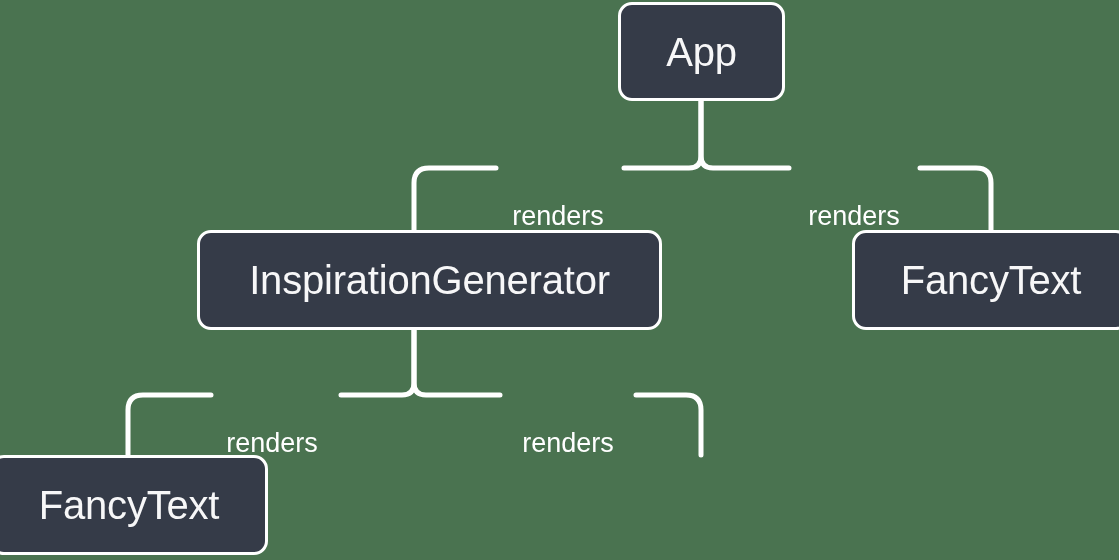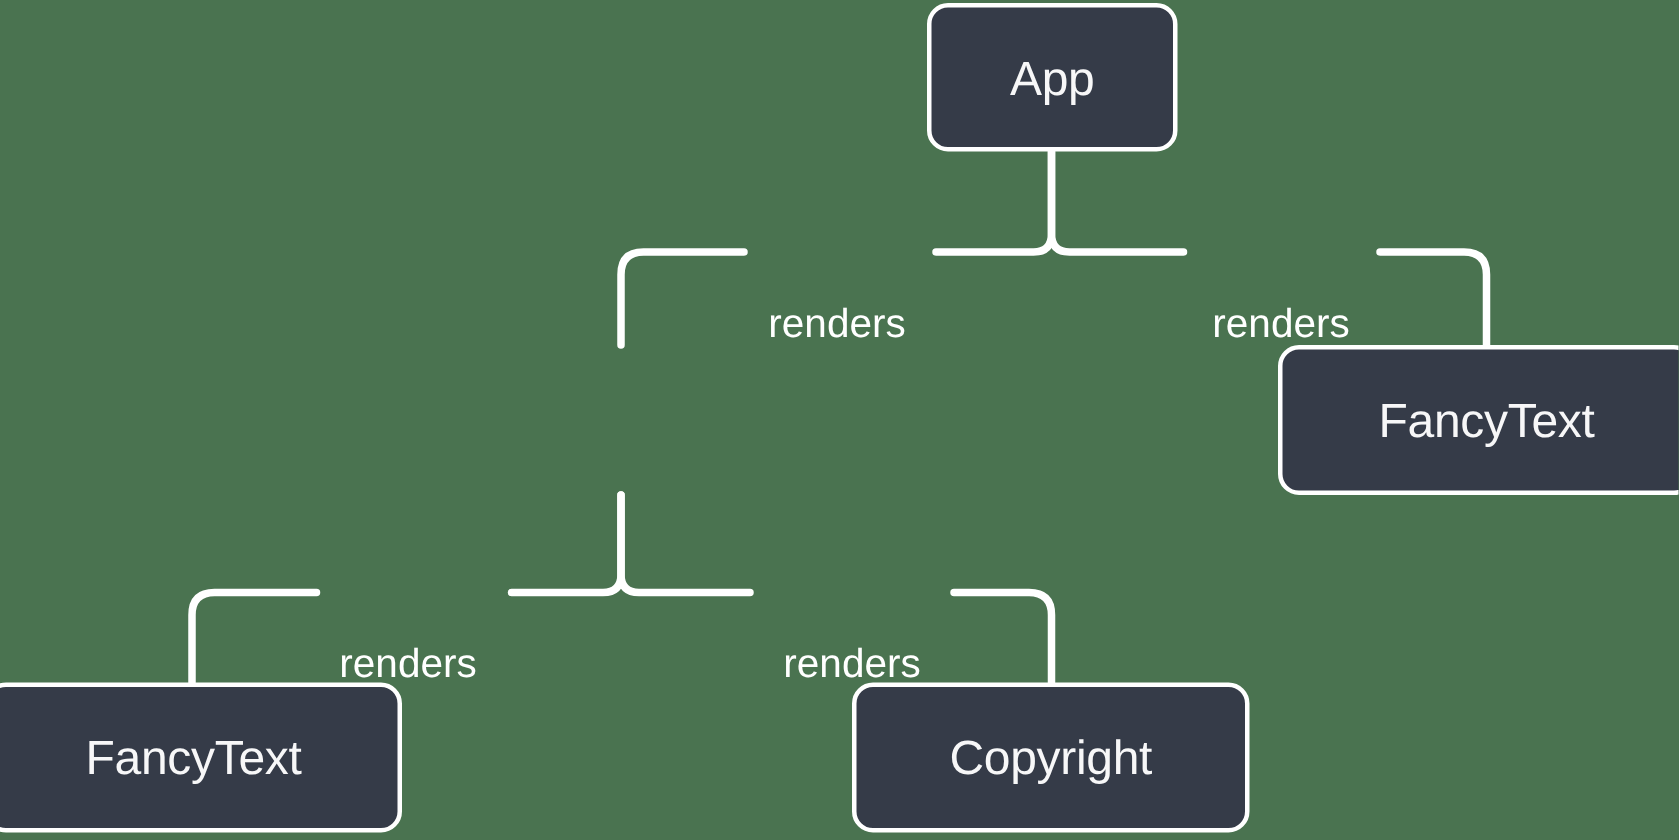--- a/index.html
+++ b/index.html
@@ -30,21 +30,21 @@
     background: #353b48;
     border: 3px solid #ffffff;
     border-radius: 14px;
     box-sizing: border-box;
     display: flex;
     align-items: center;
     justify-content: center;
     color: #f7f7f8;
     font-family: "Liberation Sans", sans-serif;
     font-weight: 400;
-    font-size: 32px;
+    font-size: 40px;
     letter-spacing: -0.2px;
     white-space: nowrap;
   }
   .node-label {
     display: block;
     line-height: 1;
     padding: 0 2px;
   }
   .edge-label {
     position: absolute;
@@ -90,32 +90,32 @@
 
     <path d="M211 395 L143 395 Q128 395 128 410 L128 455" stroke="#ffffff" stroke-width="5" stroke-linecap="round" fill="none"></path>
 
     <path d="M636 395 L686 395 Q701 395 701 410 L701 455" stroke="#ffffff" stroke-width="5" stroke-linecap="round" fill="none"></path>
   </svg>
 
   <div class="node" id="node-app">
     <span class="node-label">App</span>
   </div>
 
+  <div class="node" id="node-inspiration">
+    <span class="node-label">InspirationGenerator</span>
+  </div>
 
   <div class="node" id="node-fancytext-right">
     <span class="node-label">FancyText</span>
   </div>
 
   <div class="node" id="node-fancytext-left">
     <span class="node-label">FancyText</span>
   </div>
 
-  <div class="node" id="node-copyright">
-    <span class="node-label">Copyright</span>
-  </div>
 
   <div class="edge-label" id="label-app-inspiration">renders</div>
 
   <div class="edge-label" id="label-app-fancytext">renders</div>
 
   <div class="edge-label" id="label-ig-fancytext">renders</div>
 
   <div class="edge-label" id="label-ig-copyright">renders</div>
 
 </div>

